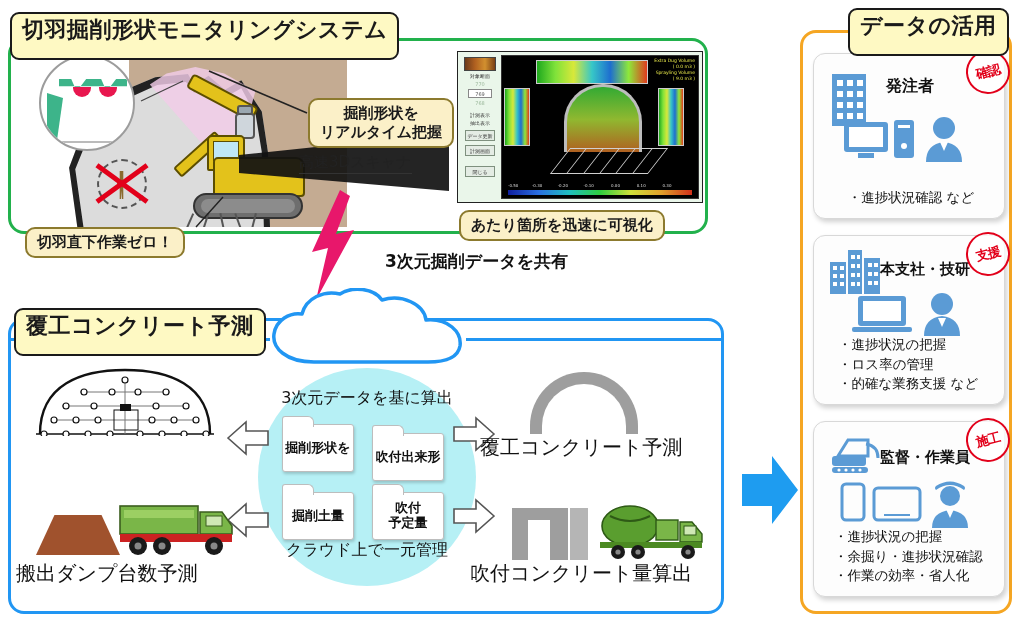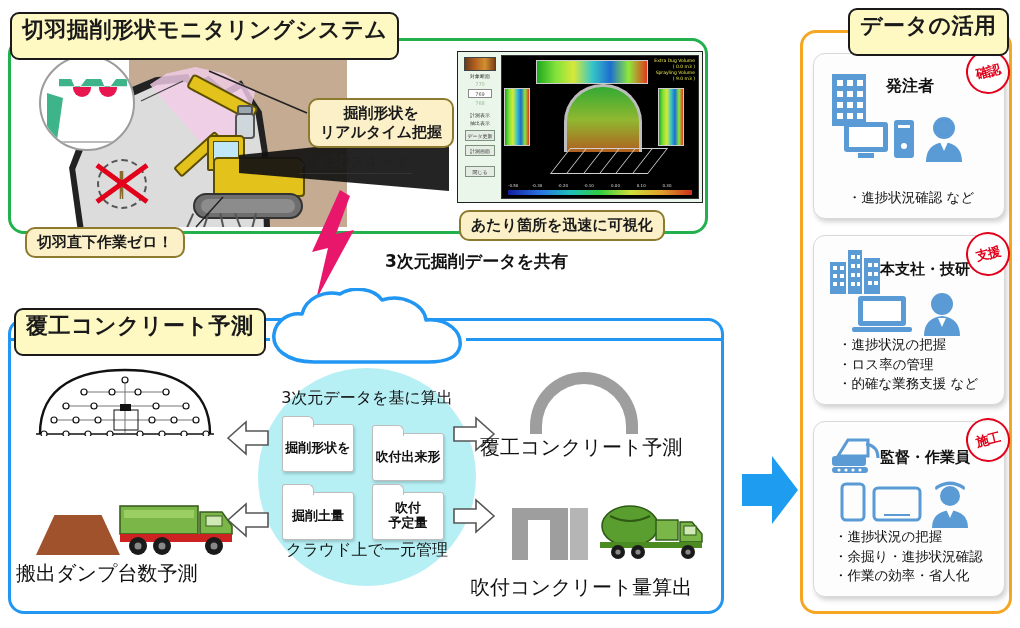--- a/index.html
+++ b/index.html
@@ -167,21 +167,21 @@
   #f4 { left:372px; top:492px; }
 
   
   .oarrow { position:absolute; width:44px; height:40px; z-index:12; }
 
   
   .quad-label { position:absolute; font-size:20px; color:#111; white-space:nowrap; z-index:14; }
   #q1 { left: 16px; top: 438px; }
   #q2 { left: 16px; top: 560px; text-align: right; }
   #q3 { left: 480px; top: 434px; }
-  #q4 { left: 470px; top: 560px; margin-top: 14px; }
+  #q4 { left: 470px; top: 560px; }
 
   
   #blast { position:absolute; left:36px; top:368px; width:178px; height:68px; z-index:13;}
   
   #pile { position:absolute; left:36px; top:515px; width:84px; height:40px; z-index:13;
      background:#a0522d; clip-path: polygon(22% 0,78% 0,100% 100%,0 100%); }
   #dump { position:absolute; left:118px; top:498px; width:128px; height:60px; z-index:13;}
   
   #arch { position:absolute; left:530px; top:372px; width:108px; height:62px; z-index:13;
      border:12px solid #9e9e9e; border-bottom:none; border-radius:54px 54px 0 0; }

